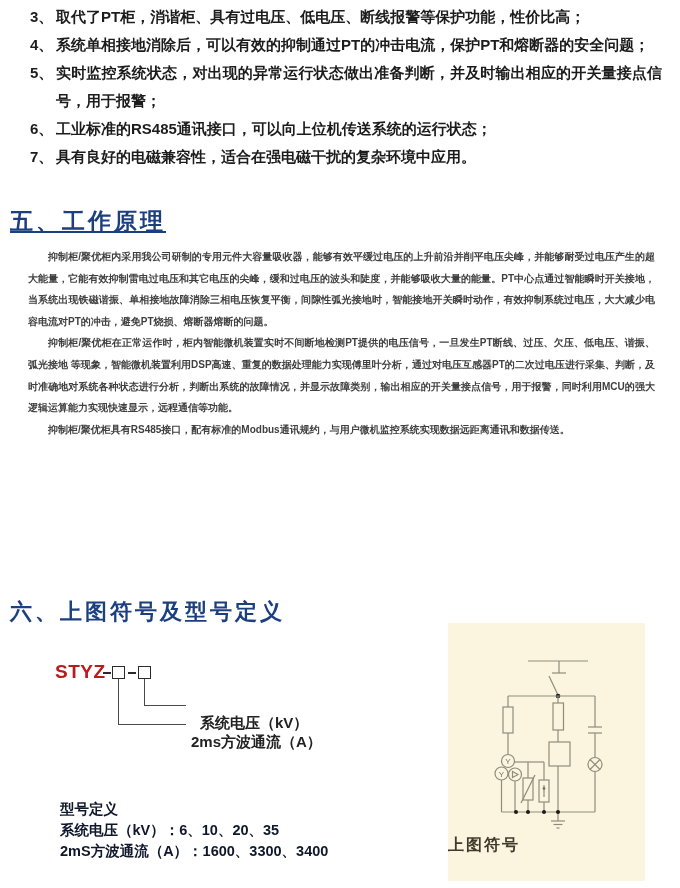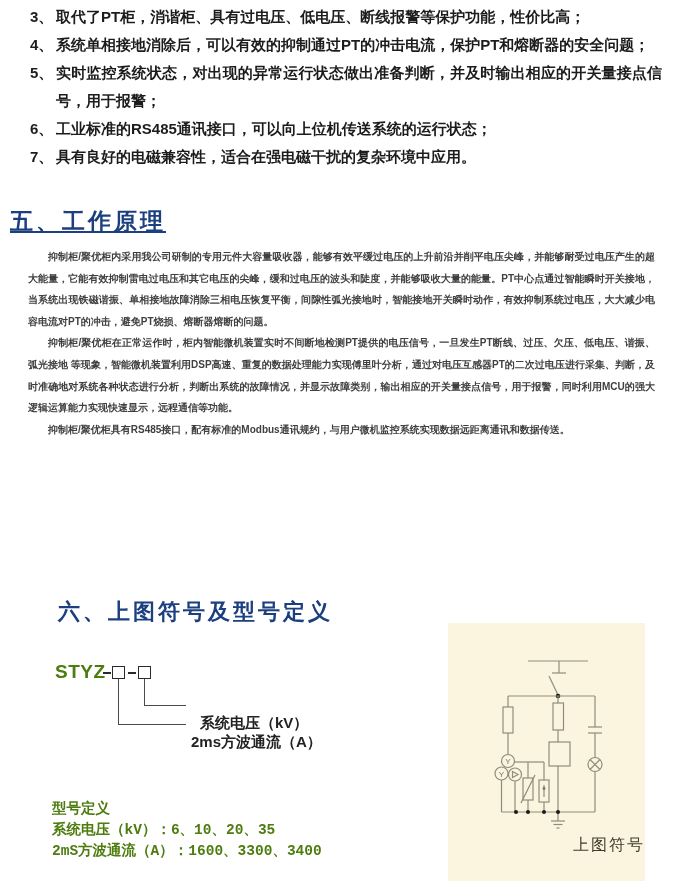--- a/index.html
+++ b/index.html
@@ -16,55 +16,55 @@
   .features{position:absolute;left:30px;top:3px;width:632px;}
   .feat{position:relative;padding-left:26px;line-height:28px;
         font-size:15px;font-weight:600;color:#1c1c1c;text-align:justify;}
   .feat .num{position:absolute;left:0;top:0;}
 
   
   .sec-title{position:absolute;left:10px;margin:0;
              font-family:"DejaVu Serif","Liberation Serif",serif;
              font-size:23px;font-weight:bold;color:#1b3f7f;letter-spacing:3px;}
   .sec-title.s5{top:206px;text-decoration:underline;}
-  .sec-title.s6{top:597px;font-size:22px;margin-left:48px;}
+  .sec-title.s6{top:597px;font-size:22px;}
 
   
   .body-text{position:absolute;left:28px;top:246px;width:627px;}
   .body-text p{margin:0;text-indent:2em;text-align:justify;
                font-size:10px;line-height:21.6px;font-weight:600;color:#404040;}
 
   
   .model-prefix{position:absolute;left:55px;top:661px;
-                font-size:19px;font-weight:600;color:#4d7c0f;letter-spacing:.5px;}
+                font-size:19px;font-weight:600;color:#b91c1c;letter-spacing:.5px;}
   .model-dash{position:absolute;height:2px;background:#2b2b2b;top:672px;}
   .model-dash.d1{left:103px;width:8px;}
   .model-dash.d2{left:128px;width:8px;}
   .model-box{position:absolute;width:13px;height:13px;top:666px;
              border:1.5px solid #2b2b2b;box-sizing:border-box;background:#fff;}
   .model-box.b1{left:112px;}
   .model-box.b2{left:138px;}
   .callout-line{position:absolute;border-left:1.5px solid #4a4a4a;
                 border-bottom:1.5px solid #4a4a4a;}
   .callout-line.c1{left:144px;top:679px;width:41px;height:26px;}
   .callout-line.c2{left:118px;top:679px;width:67px;height:45px;}
   .callout-label{position:absolute;left:191px;font-size:15px;font-weight:600;color:#222;}
   .callout-label.l1{top:733px;}
   .callout-label.l2{top:714px;margin-left:9px;}
 
   
-  .model-def{position:absolute;left:52px;top:799px;
-             font-size:14.5px;font-weight:600;color:#4d7c0f;line-height:21px;font-family:Liberation Mono, monospace;}
+  .model-def{position:absolute;left:60px;top:799px;
+             font-size:14.5px;font-weight:600;color:#0f172a;line-height:21px;}
 
   
   .diagram-box{position:absolute;left:448px;top:623px;width:197px;height:258px;
                background:#fbf4de;}
   .diagram-box svg{position:absolute;left:0;top:0;}
-  .diagram-label{position:absolute;left:0;top:212px;width:100%;text-align:right;
-                 font-size:16px;font-weight:400;color:#403a2c;letter-spacing:2px;}
+  .diagram-label{position:absolute;left:0;top:212px;width:100%;text-align:left;
+                 font-size:16px;font-weight:700;color:#403a2c;letter-spacing:2px;}
 </style>
 </head>
 <body>
 
 <div class="page">
 
   <div class="features">
     <div class="feat">
       <span class="num">3、</span>
       <span>取代了PT柜，消谐柜、具有过电压、低电压、断线报警等保护功能，性价比高；</span>

